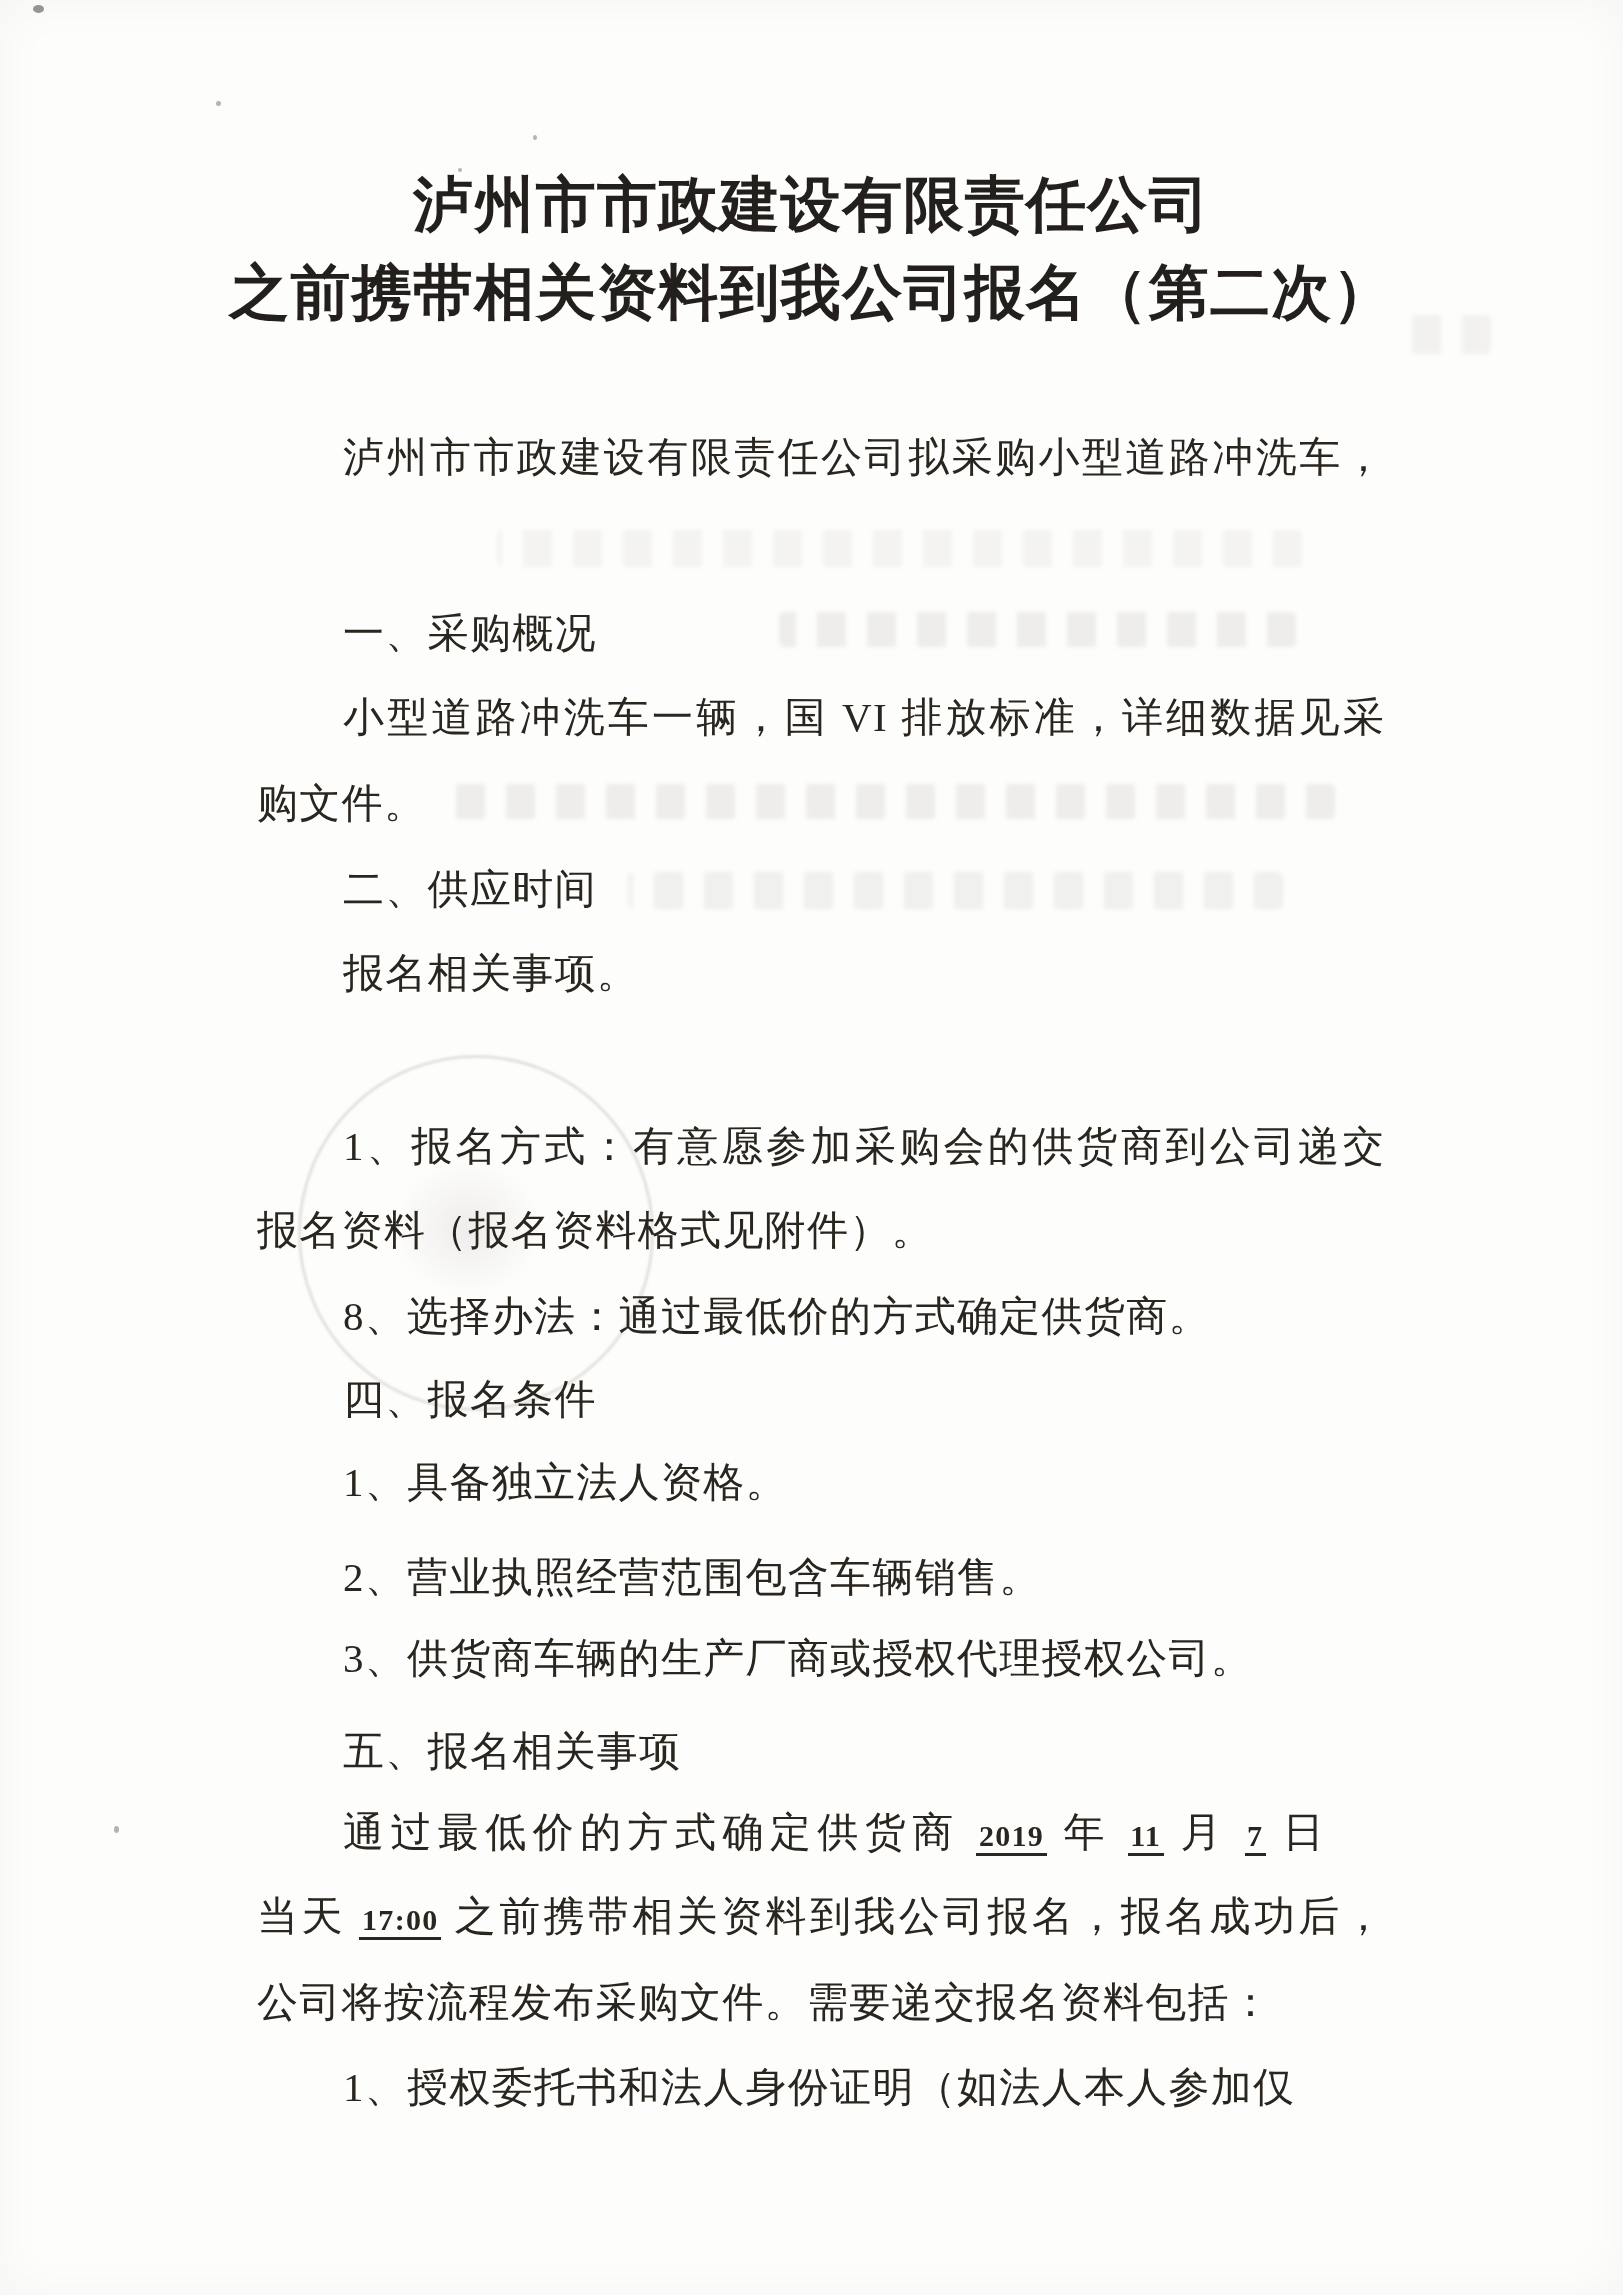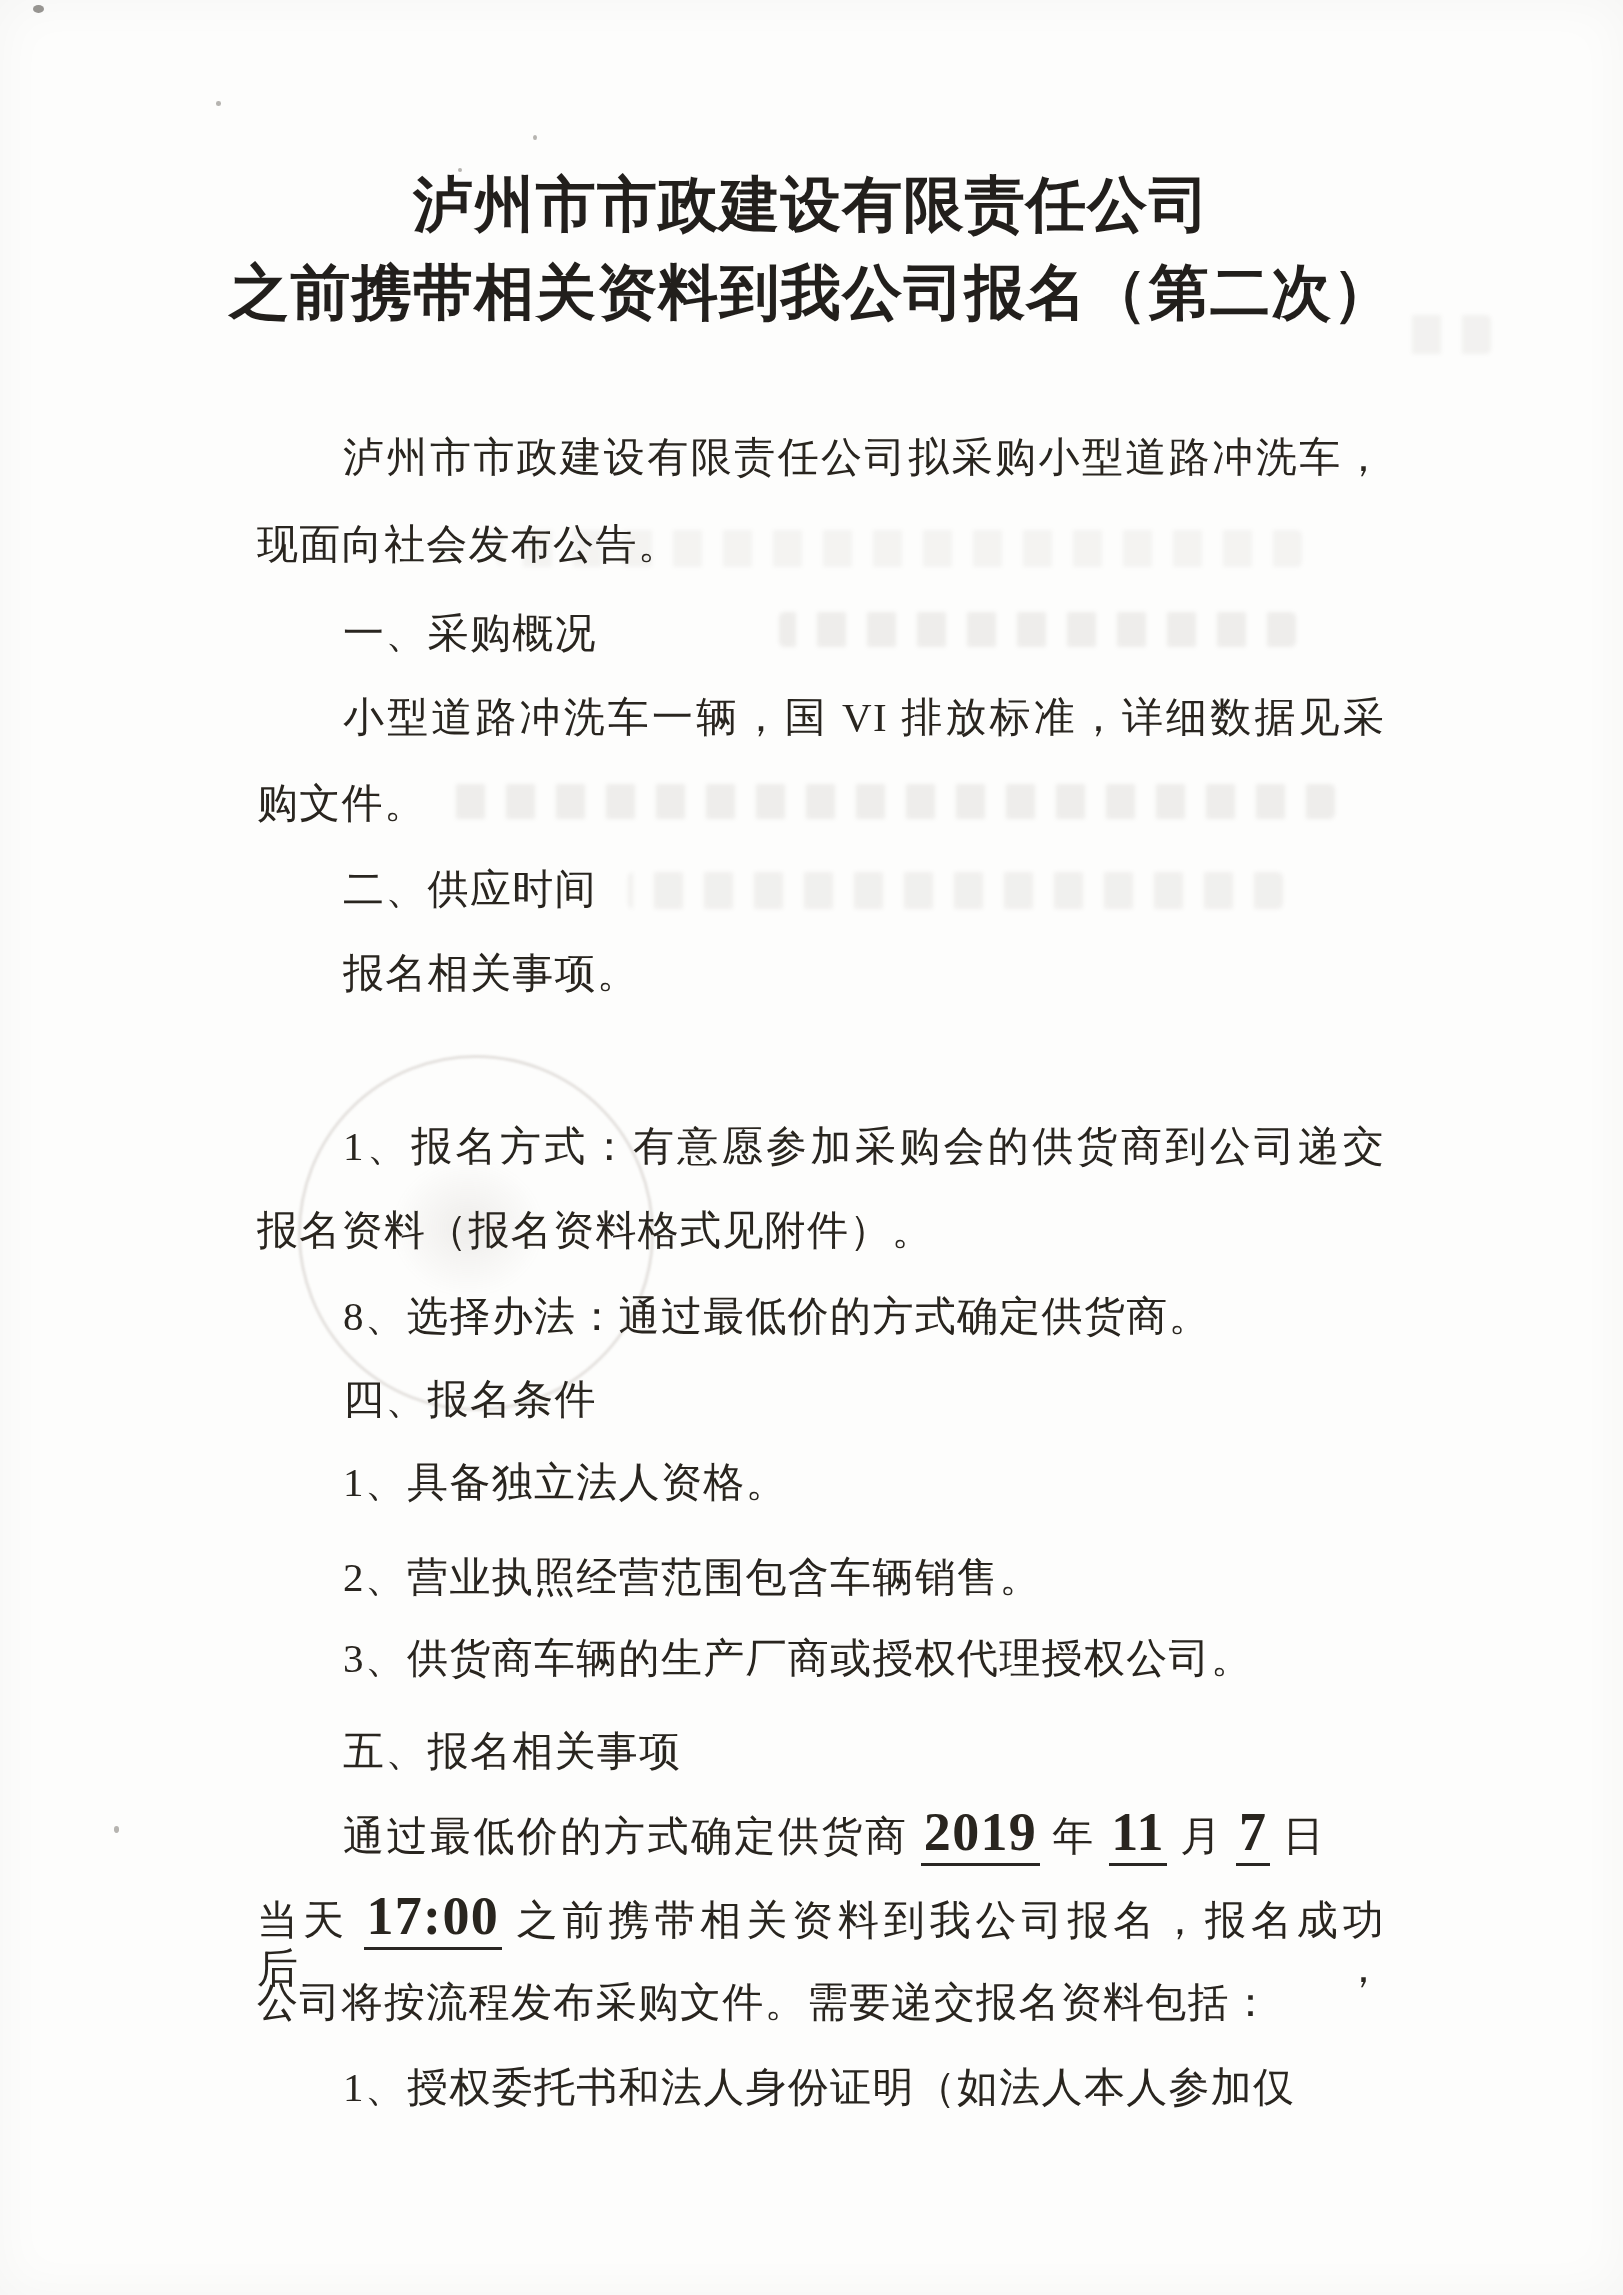--- a/index.html
+++ b/index.html
@@ -35,21 +35,21 @@
   .ml{left:257px;width:1128px;}   
   .ind{left:343px;width:1042px;}  
   .fill{
     white-space:normal;
     text-align:justify;
     text-align-last:justify;
   }
   .w-deadline{width:982px;white-space:normal;text-align-last:justify;}
   .num{
     font-weight:700;
-    font-size:54px;
+    font-size:30px;
     border-bottom:3.3px solid #2a2723;
     padding:0 2.6px 1.3px 2.6px;
   }
   
   .seal{
     position:absolute;left:298px;top:1055px;
     width:350px;height:350px;
     border:3.3px solid rgba(158,148,140,0.26);
     border-radius:50%;
     filter:blur(1px);
@@ -94,21 +94,20 @@
   <div class="bleed" style="left:779px;top:612px;width:517px;height:35px;"></div>
   <div class="bleed" style="left:445px;top:784px;width:890px;height:35px;"></div>
   <div class="bleed" style="left:628px;top:872px;width:655px;height:37px;opacity:.45;"></div>
 
   <div class="seal"></div>
 
   <div class="title t1">泸州市市政建设有限责任公司</div>
   <div class="title t2">之前携带相关资料到我公司报名（第二次）</div>
 
   <div class="line ind fill" style="top:433px">泸州市市政建设有限责任公司拟采购小型道路冲洗车，</div>
-  <div class="line ml" style="top:520px">现面向社会发布公告。</div>
 
   <div class="line ind" style="top:609px">一、采购概况</div>
   <div class="line ind fill" style="top:693px">小型道路冲洗车一辆，国 VI 排放标准，详细数据见采</div>
   <div class="line ml" style="top:779px">购文件。</div>
 
   <div class="line ind" style="top:865px">二、供应时间</div>
   <div class="line ind" style="top:949px">报名相关事项。</div>
 
   <div class="line ind fill" style="top:1122px">1、报名方式：有意愿参加采购会的供货商到公司递交</div>
   <div class="line ml" style="top:1206px">报名资料（报名资料格式见附件）。</div>

